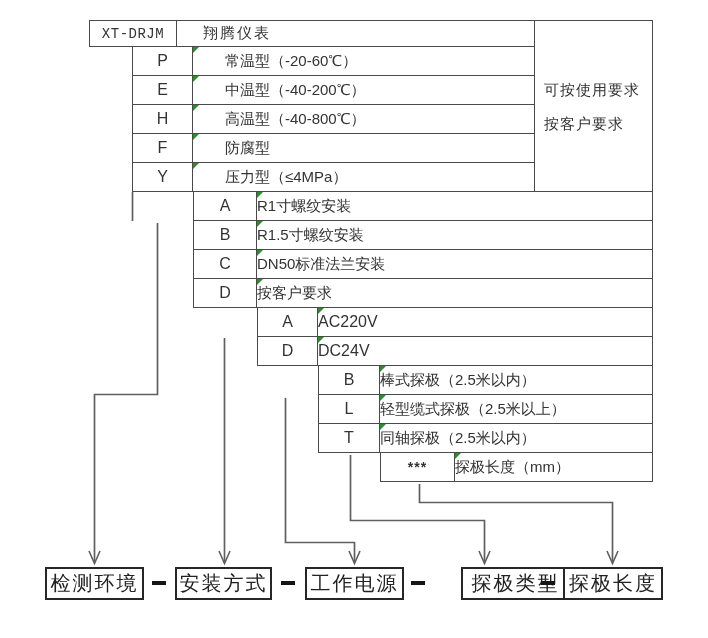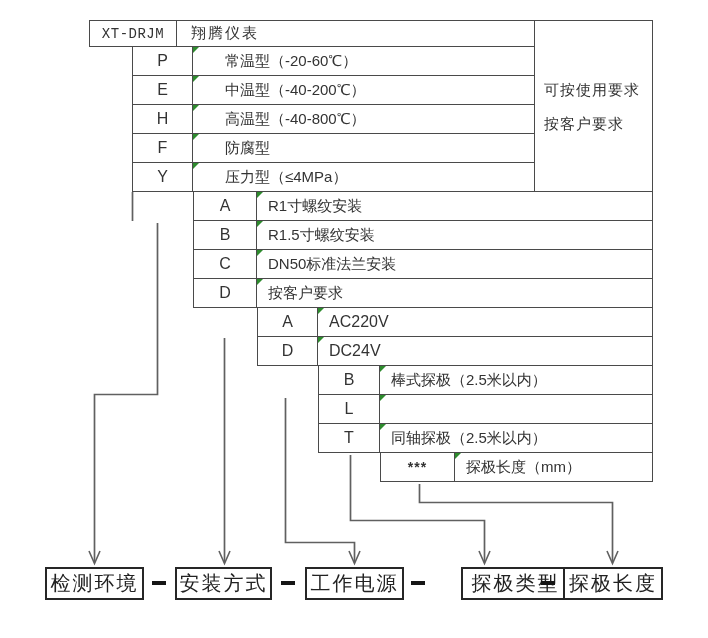--- a/index.html
+++ b/index.html
@@ -10,35 +10,35 @@
   body{background:#f2f2f2;font-family:"Liberation Sans",sans-serif;}
   .canvas{position:relative;width:708px;height:638px;background:var(--background);overflow:hidden;color:var(--text);}
   .overlay{position:absolute;left:0;top:0;width:708px;height:638px;pointer-events:none;}
   .connector{fill:none;stroke:var(--connector);stroke-width:1.7px;}
   .arrowhead{fill:none;stroke:var(--connector);stroke-width:1.6px;}
 
   
   .hdr{position:absolute;left:45px;top:20px;height:27px;display:flex;margin-left:44px;}
   .hcell{border:1px solid var(--border);box-sizing:border-box;background:#fff;display:flex;align-items:center;}
   .hcell.model{width:88px;justify-content:center;font-family:"Liberation Mono",monospace;font-size:14px;letter-spacing:.5px;}
-  .hcell.brand{width:403px;margin-left:-1px;padding-left:14px;font-size:15px;letter-spacing:2px;}
+  .hcell.brand{width:403px;margin-left:-1px;padding-left:26px;font-size:15px;letter-spacing:2px;}
 
   
   .note{position:absolute;left:534px;top:20px;width:119px;height:172px;border:1px solid var(--border);
         box-sizing:border-box;background:#fff;display:flex;flex-direction:column;justify-content:center;
         padding-left:9px;font-size:15px;line-height:23px;letter-spacing:1px;gap:11px;}
 
   
   .tbl{position:absolute;}
   .row{display:flex;height:30px;}
   .row + .row{margin-top:-1px;}
   .code{border:1px solid var(--border);box-sizing:border-box;background:#fff;display:flex;
         align-items:center;justify-content:center;font-size:16px;}
   .desc{flex:1;margin-left:-1px;border:1px solid var(--border);box-sizing:border-box;background:#fff;
-        position:relative;display:flex;align-items:center;padding-left:11px;font-size:15px;}
+        position:relative;display:flex;align-items:center;padding-left:0;font-size:15px;}
   .tri{position:absolute;left:0;top:0;width:0;height:0;border-top:6px solid var(--marker_green);border-right:6px solid transparent;}
   .t1{left:132px;top:46px;width:403px;}  .t1 .code{width:61px;} .t1 .desc{padding-left:32px;}
   .t2{left:193px;top:191px;width:460px;} .t2 .code{width:64px;}
   .t3{left:257px;top:307px;width:396px;} .t3 .code{width:61px;} .t3 .desc{font-size:16px;}
   .t4{left:318px;top:365px;width:335px;} .t4 .code{width:62px;}
   .t5{left:380px;top:452px;width:273px;} .t5 .code{width:75px;font-size:14px;font-weight:bold;letter-spacing:1px;}
 
   
   .bbox{position:absolute;top:567px;height:33px;border:2px solid var(--box_border);box-sizing:border-box;
         background:#fff;display:flex;align-items:center;justify-content:center;font-size:20px;
@@ -168,20 +168,21 @@
       <div class="code">B</div>
       <div class="desc">
           <span class="tri"></span>
           <span>棒式探极（2.5米以内）</span>
         </div>
     </div>
     <div class="row">
       <div class="code">L</div>
       <div class="desc">
           <span class="tri"></span>
+          <span>轻型缆式探极（2.5米以上）</span>
         </div>
     </div>
     <div class="row">
       <div class="code">T</div>
       <div class="desc">
           <span class="tri"></span>
           <span>同轴探极（2.5米以内）</span>
         </div>
     </div>
   </div>

